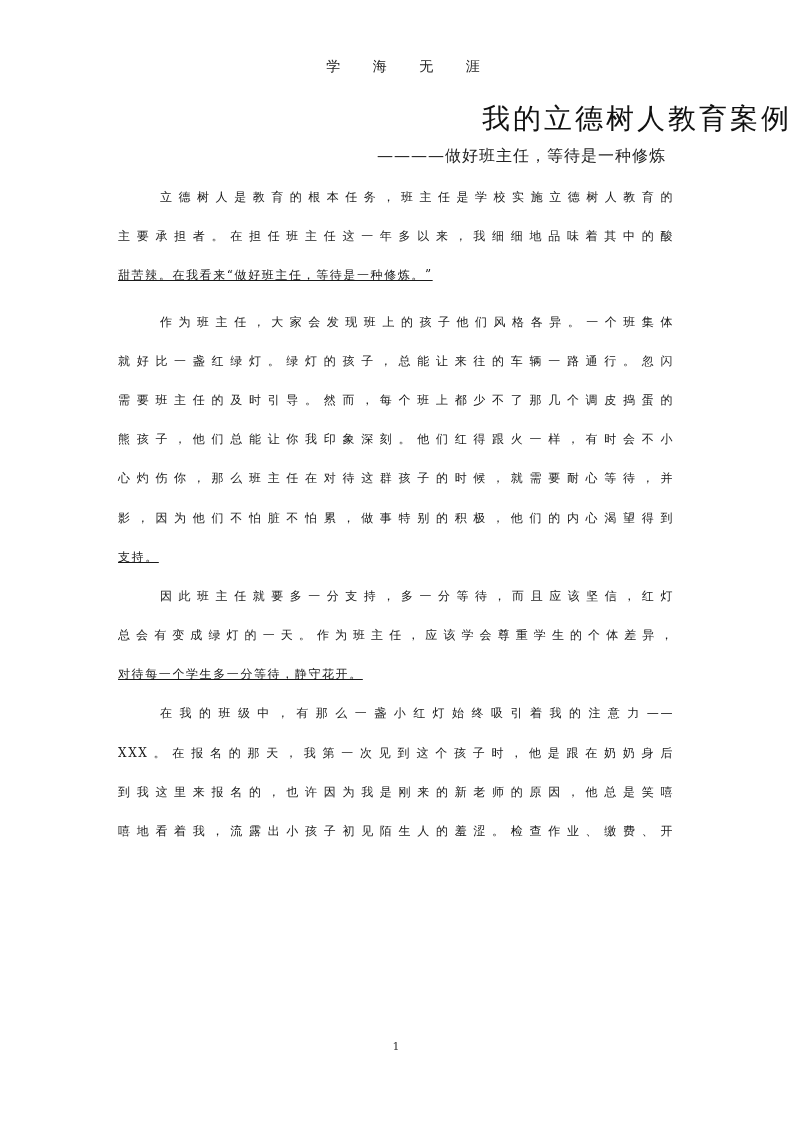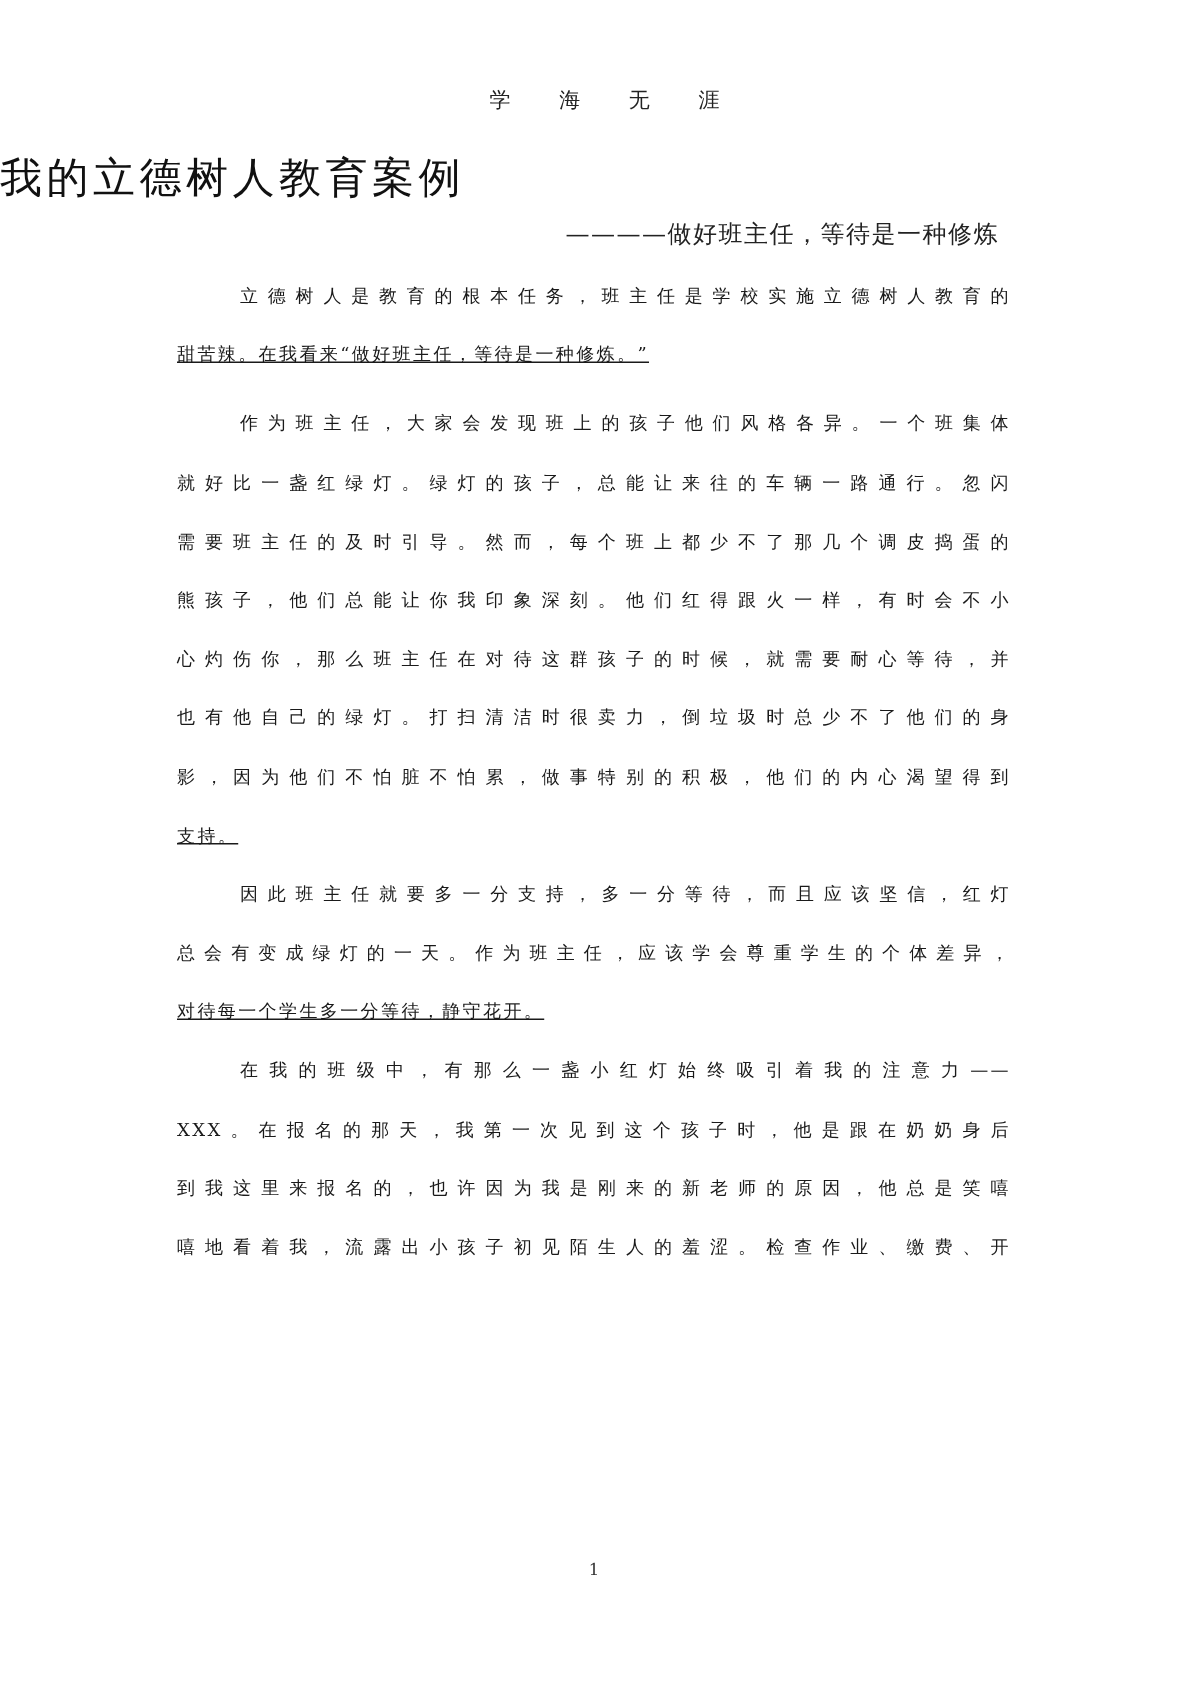--- a/index.html
+++ b/index.html
@@ -1,20 +1,20 @@
 <!DOCTYPE html>
 <html><head>
 <meta charset="utf-8">
 <style>
   html, body { margin:0; padding:0; background:#ffffff; }
   body { width:792px; height:1122px; position:relative; overflow:hidden;
          font-family: "DejaVu Serif", "Liberation Serif", serif; color:#1a1a1a; }
   .header { position:absolute; top:58px; left:0; width:792px; text-align:center;
             font-size:14px; letter-spacing:14px; color:#222;padding-left:14px; }
-  .title { position:absolute; top:100px; left:0; width:792px; text-align:left;
+  .title { position:absolute; top:100px; left:0; width:792px; text-align:right;
            font-size:28px; letter-spacing:3px; color:#111; font-weight:normal; margin:0; }
   .subtitle { position:absolute; top:146px; right:126px; font-size:16px; color:#222; letter-spacing:1px; white-space:nowrap; }
   .body { position:absolute; left:118px; width:556px; top:178px; }
   .line { height:39.2px; line-height:39.2px; font-size:12px; letter-spacing:1.6px; white-space:nowrap; overflow:visible; text-align:justify; text-align-last:justify; }
   .line.indent { padding-left:42px; }
   .line.last { text-align-last:left;text-decoration:underline; }
   .gap { height:7px; }
   .pagenum { position:absolute; top:1040px; left:0; width:792px; text-align:center; font-size:11px; color:#333; }
 </style>
 </head>
@@ -23,31 +23,31 @@
 <div class="header">学 海 无 涯</div>
 
 <h1 class="title">我的立德树人教育案例</h1>
 
 <div class="subtitle">————做好班主任，等待是一种修炼</div>
 
 <div class="body">
 
   <div>
     <div class="line indent">立德树人是教育的根本任务，班主任是学校实施立德树人教育的</div>
+    <div class="line">主要承担者。在担任班主任这一年多以来，我细细地品味着其中的酸</div>
     <div class="line last">甜苦辣。在我看来“做好班主任，等待是一种修炼。”</div>
   </div>
   <div class="gap"></div>
 
   <div>
     <div class="line indent">作为班主任，大家会发现班上的孩子他们风格各异。一个班集体</div>
     <div class="line">就好比一盏红绿灯。绿灯的孩子，总能让来往的车辆一路通行。忽闪</div>
     <div class="line">需要班主任的及时引导。然而，每个班上都少不了那几个调皮捣蛋的</div>
     <div class="line">熊孩子，他们总能让你我印象深刻。他们红得跟火一样，有时会不小</div>
     <div class="line">心灼伤你，那么班主任在对待这群孩子的时候，就需要耐心等待，并</div>
-    <div class="line">也有他自己的绿灯。打扫清洁时很卖力，倒垃圾时总少不了他们的身</div>
     <div class="line">影，因为他们不怕脏不怕累，做事特别的积极，他们的内心渴望得到</div>
     <div class="line last">支持。</div>
   </div>
 
   <div>
     <div class="line indent">因此班主任就要多一分支持，多一分等待，而且应该坚信，红灯</div>
     <div class="line">总会有变成绿灯的一天。作为班主任，应该学会尊重学生的个体差异，</div>
     <div class="line last">对待每一个学生多一分等待，静守花开。</div>
   </div>
 

